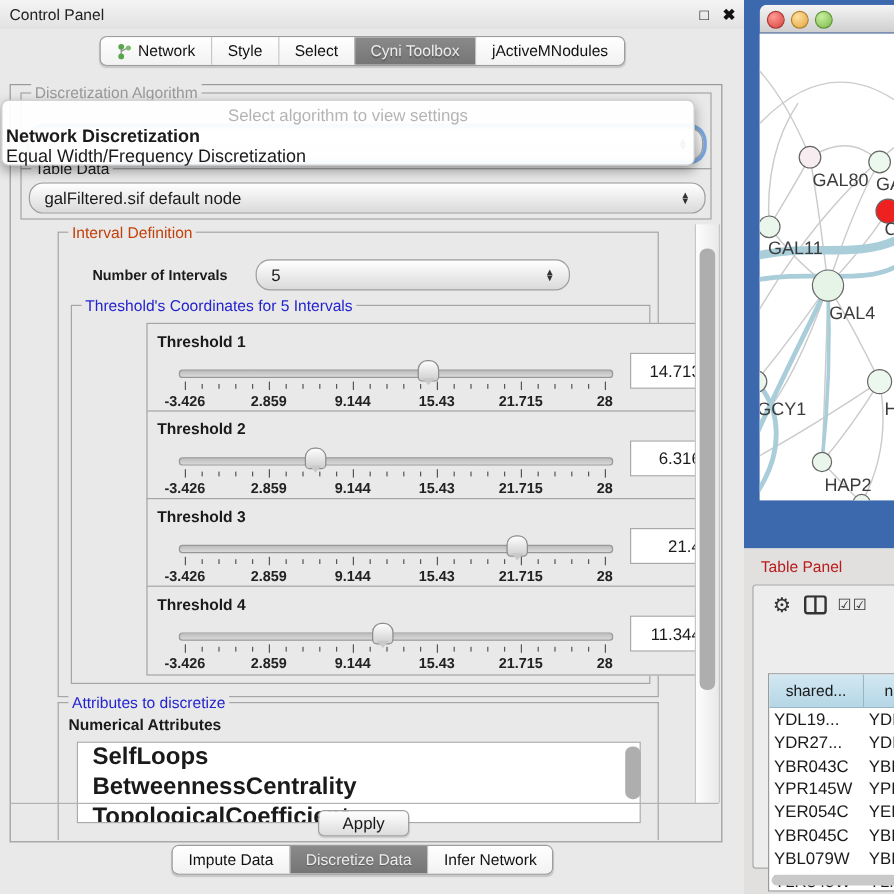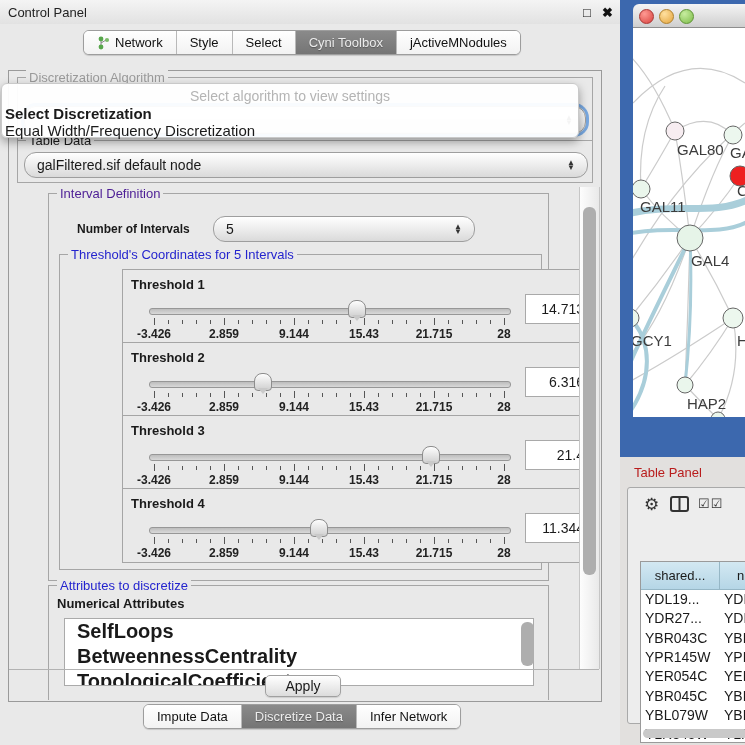--- a/index.html
+++ b/index.html
@@ -12,21 +12,21 @@
   .winbtn{position:absolute;top:5px;font-size:13px;color:#111;cursor:default}
   .tabstrip{display:flex;border:1px solid #9d9d9d;border-radius:6px;overflow:hidden;
             background:#fff;box-shadow:0 1px 1px rgba(0,0,0,.15)}
   .tab{display:flex;align-items:center;gap:5px;padding:0 13px;font-size:13px;font-weight:normal;
        color:#111;background:linear-gradient(#FFFFFF,#F2F2F2);border-right:1px solid #b9b9b9;white-space:nowrap}
   .tab:last-child{border-right:none}
   .tab.sel{background:linear-gradient(#8a8a8a,#757575);color:#ECECEC;text-shadow:0 1px 1px rgba(0,0,0,.3)}
   .content{left:8px;top:70px;width:592px;height:630px;border:1px solid #9a9a9a;background:#E9E9E9}
   .group{position:absolute;border:1px solid #a6a6a6}
   .gtitle{position:absolute;top:-8px;left:8px;background:#E9E9E9;padding:0 3px;font-size:13px}
-  .green{color:#4c1d95}.blue{color:#2424CE}.gray{color:#9a9a9a}
+  .green{color:#c2410c}.blue{color:#2424CE}.gray{color:#9a9a9a}
   .combo{position:absolute;border:1px solid #9e9e9e;border-radius:12px;
          background:linear-gradient(#FFFFFF,#DADADA);font-size:14px;display:flex;align-items:center}
   .combo .val{padding-left:12px;flex:1;white-space:nowrap;overflow:hidden}
   .spin{display:flex;flex-direction:column;align-items:center;line-height:5px;font-size:8px;color:#333;padding-right:12px}
   .focusring{box-shadow:0 0 0 3px rgba(100,155,220,.85)}
   
   .popup{left:1px;top:83px;width:576px;height:53px;background:rgba(255,255,255,.95);
          border:1px solid #c9c9c9;border-radius:6px;box-shadow:0 4px 10px rgba(0,0,0,.35);z-index:50}
   .popup .hint{position:absolute;left:0;right:0;top:4px;text-align:center;font-size:14px;color:#b4b4b4}
   .popup .it{position:absolute;left:3px;font-size:15px;white-space:nowrap}
@@ -335,21 +335,21 @@
 
   <div class="abs" style="left:0;top:598px;width:590px;height:30px;border-top:1px solid #b2b2b2">
     <div class="btn abs" style="left:256px;top:5px;width:74px;height:20px;line-height:20px">Apply</div>
   </div>
 </div>
 
 <div class="abs popup">
   <span class="hint">Select algorithm to view settings</span>
   <div>
       <div class="it" style="font-weight: bold; top: 21px;">
-    <span>Select Discretization</span>
+    <span>Network Discretization</span>
   </div>
       <div class="it" style="top: 38px;">
     <span>Equal Width/Frequency Discretization</span>
   </div>
     </div>
 </div>
 
 <div class="abs tabstrip" style="left:143px;top:704px;height:23px">
     <div class="tab">
     <span>Impute Data</span>

